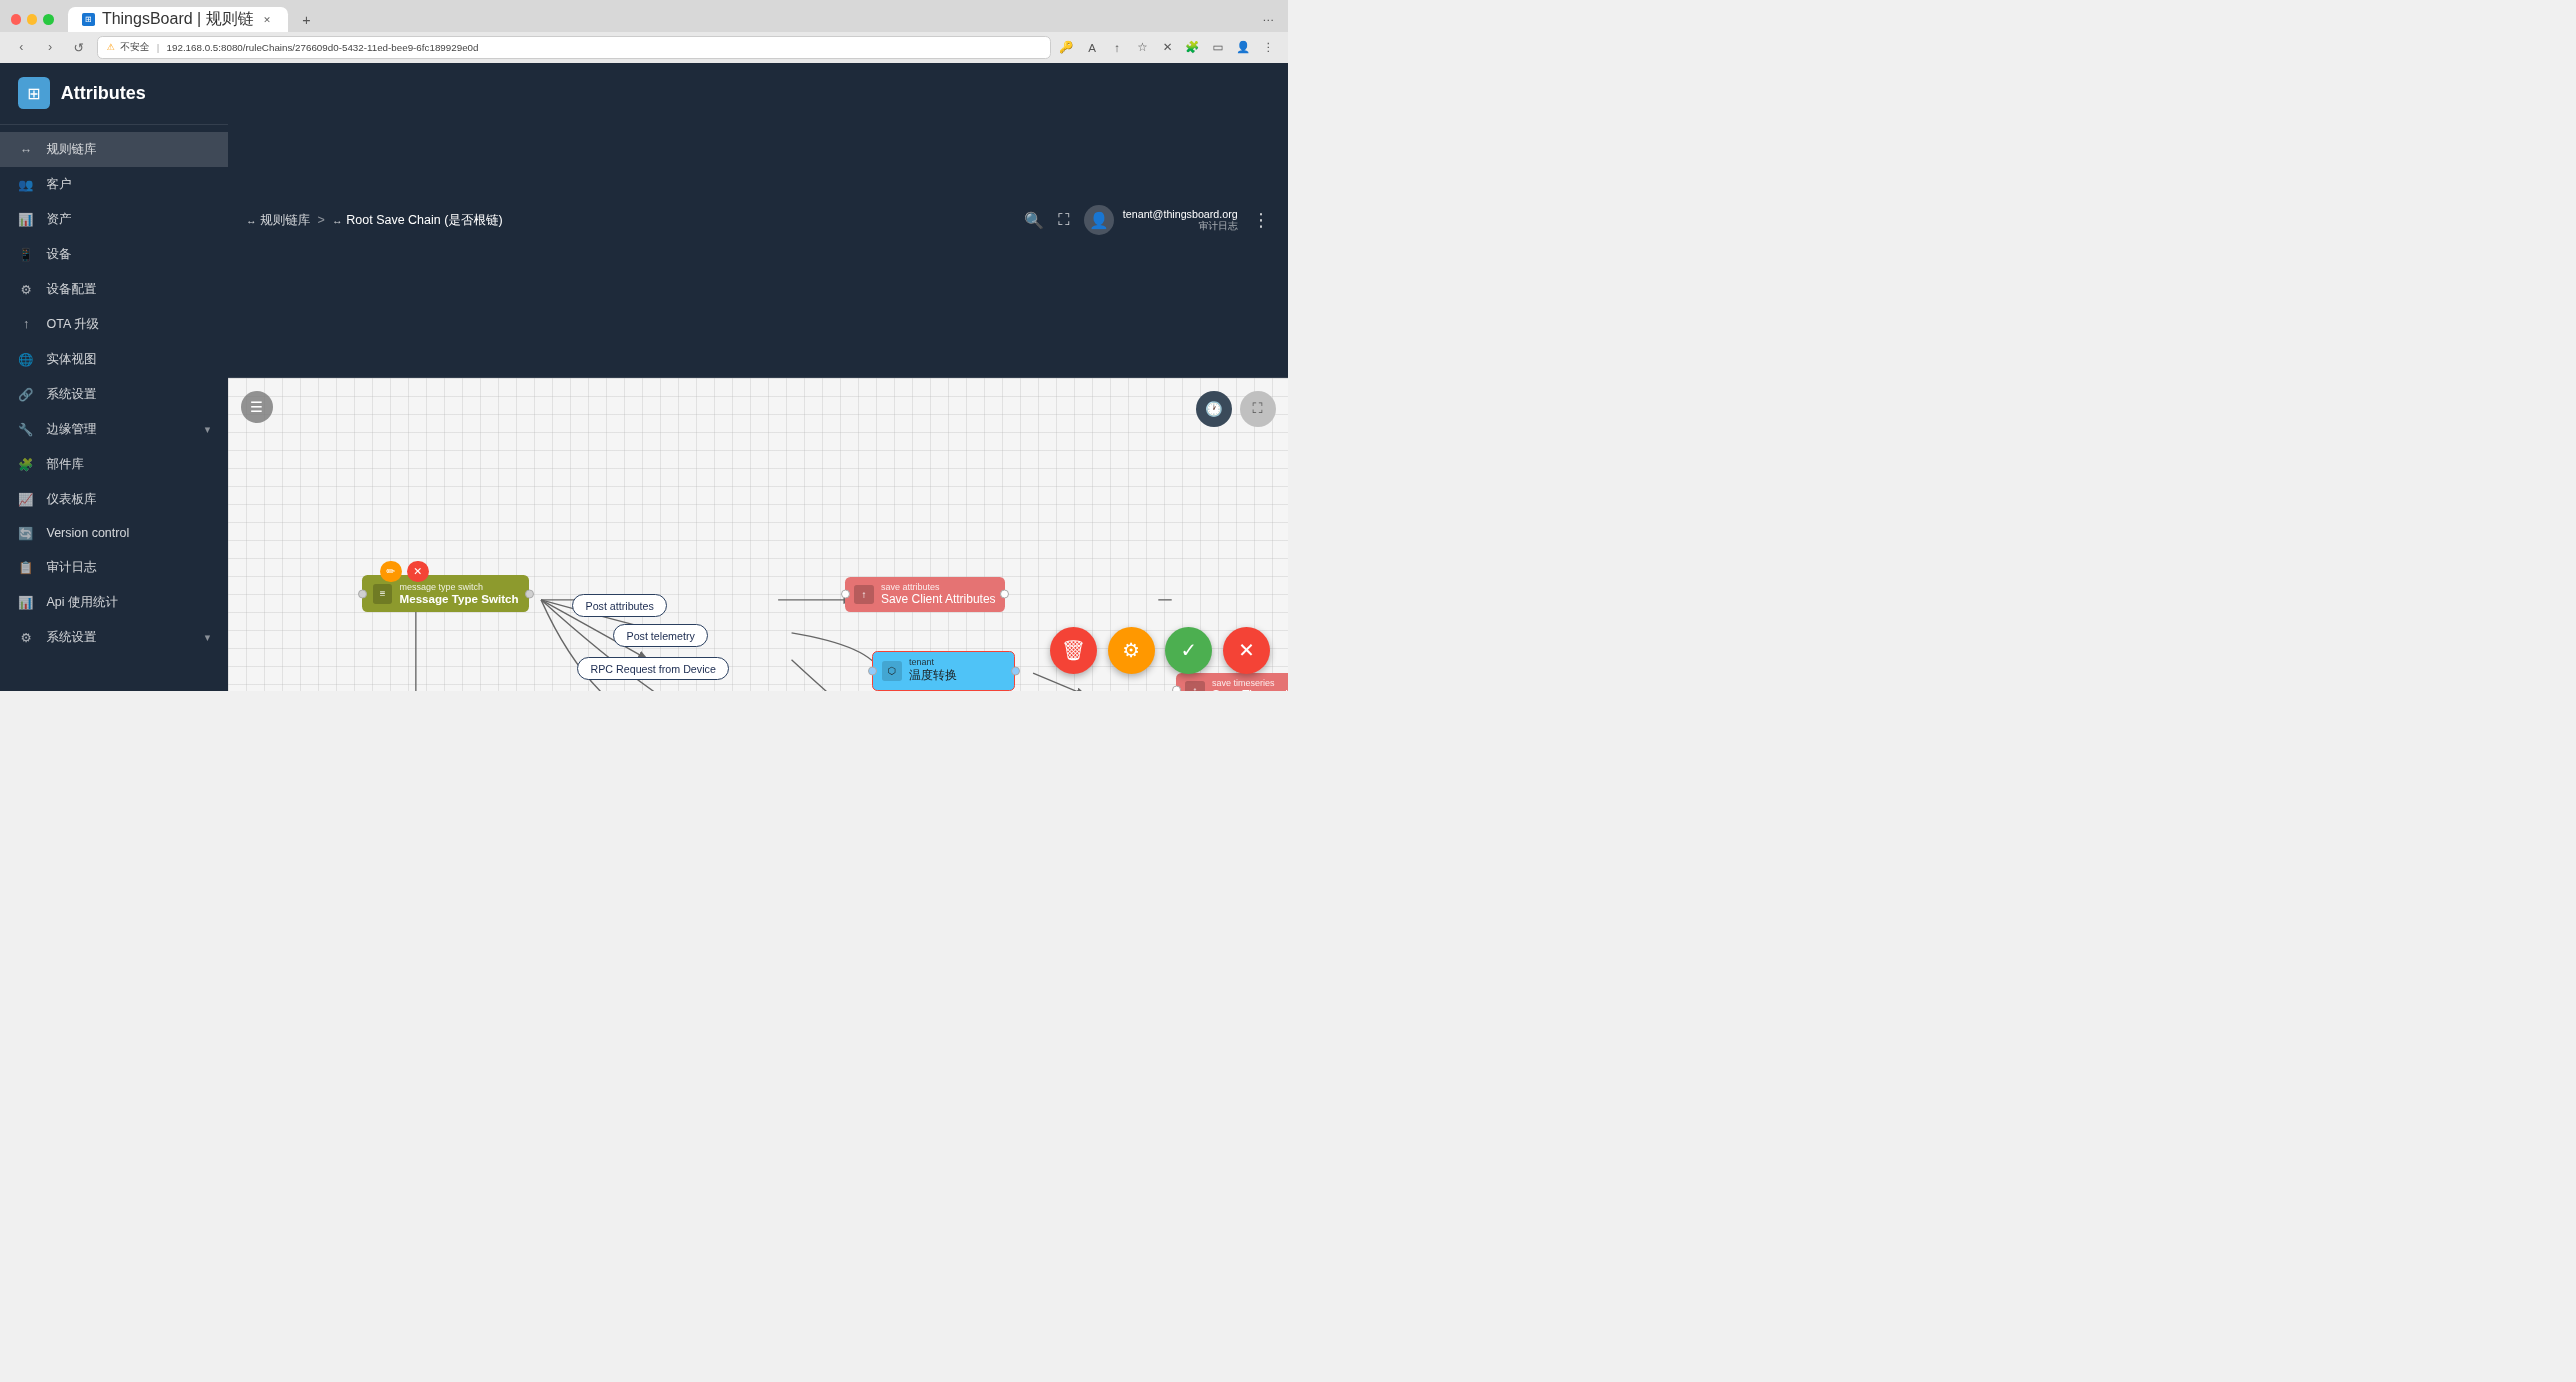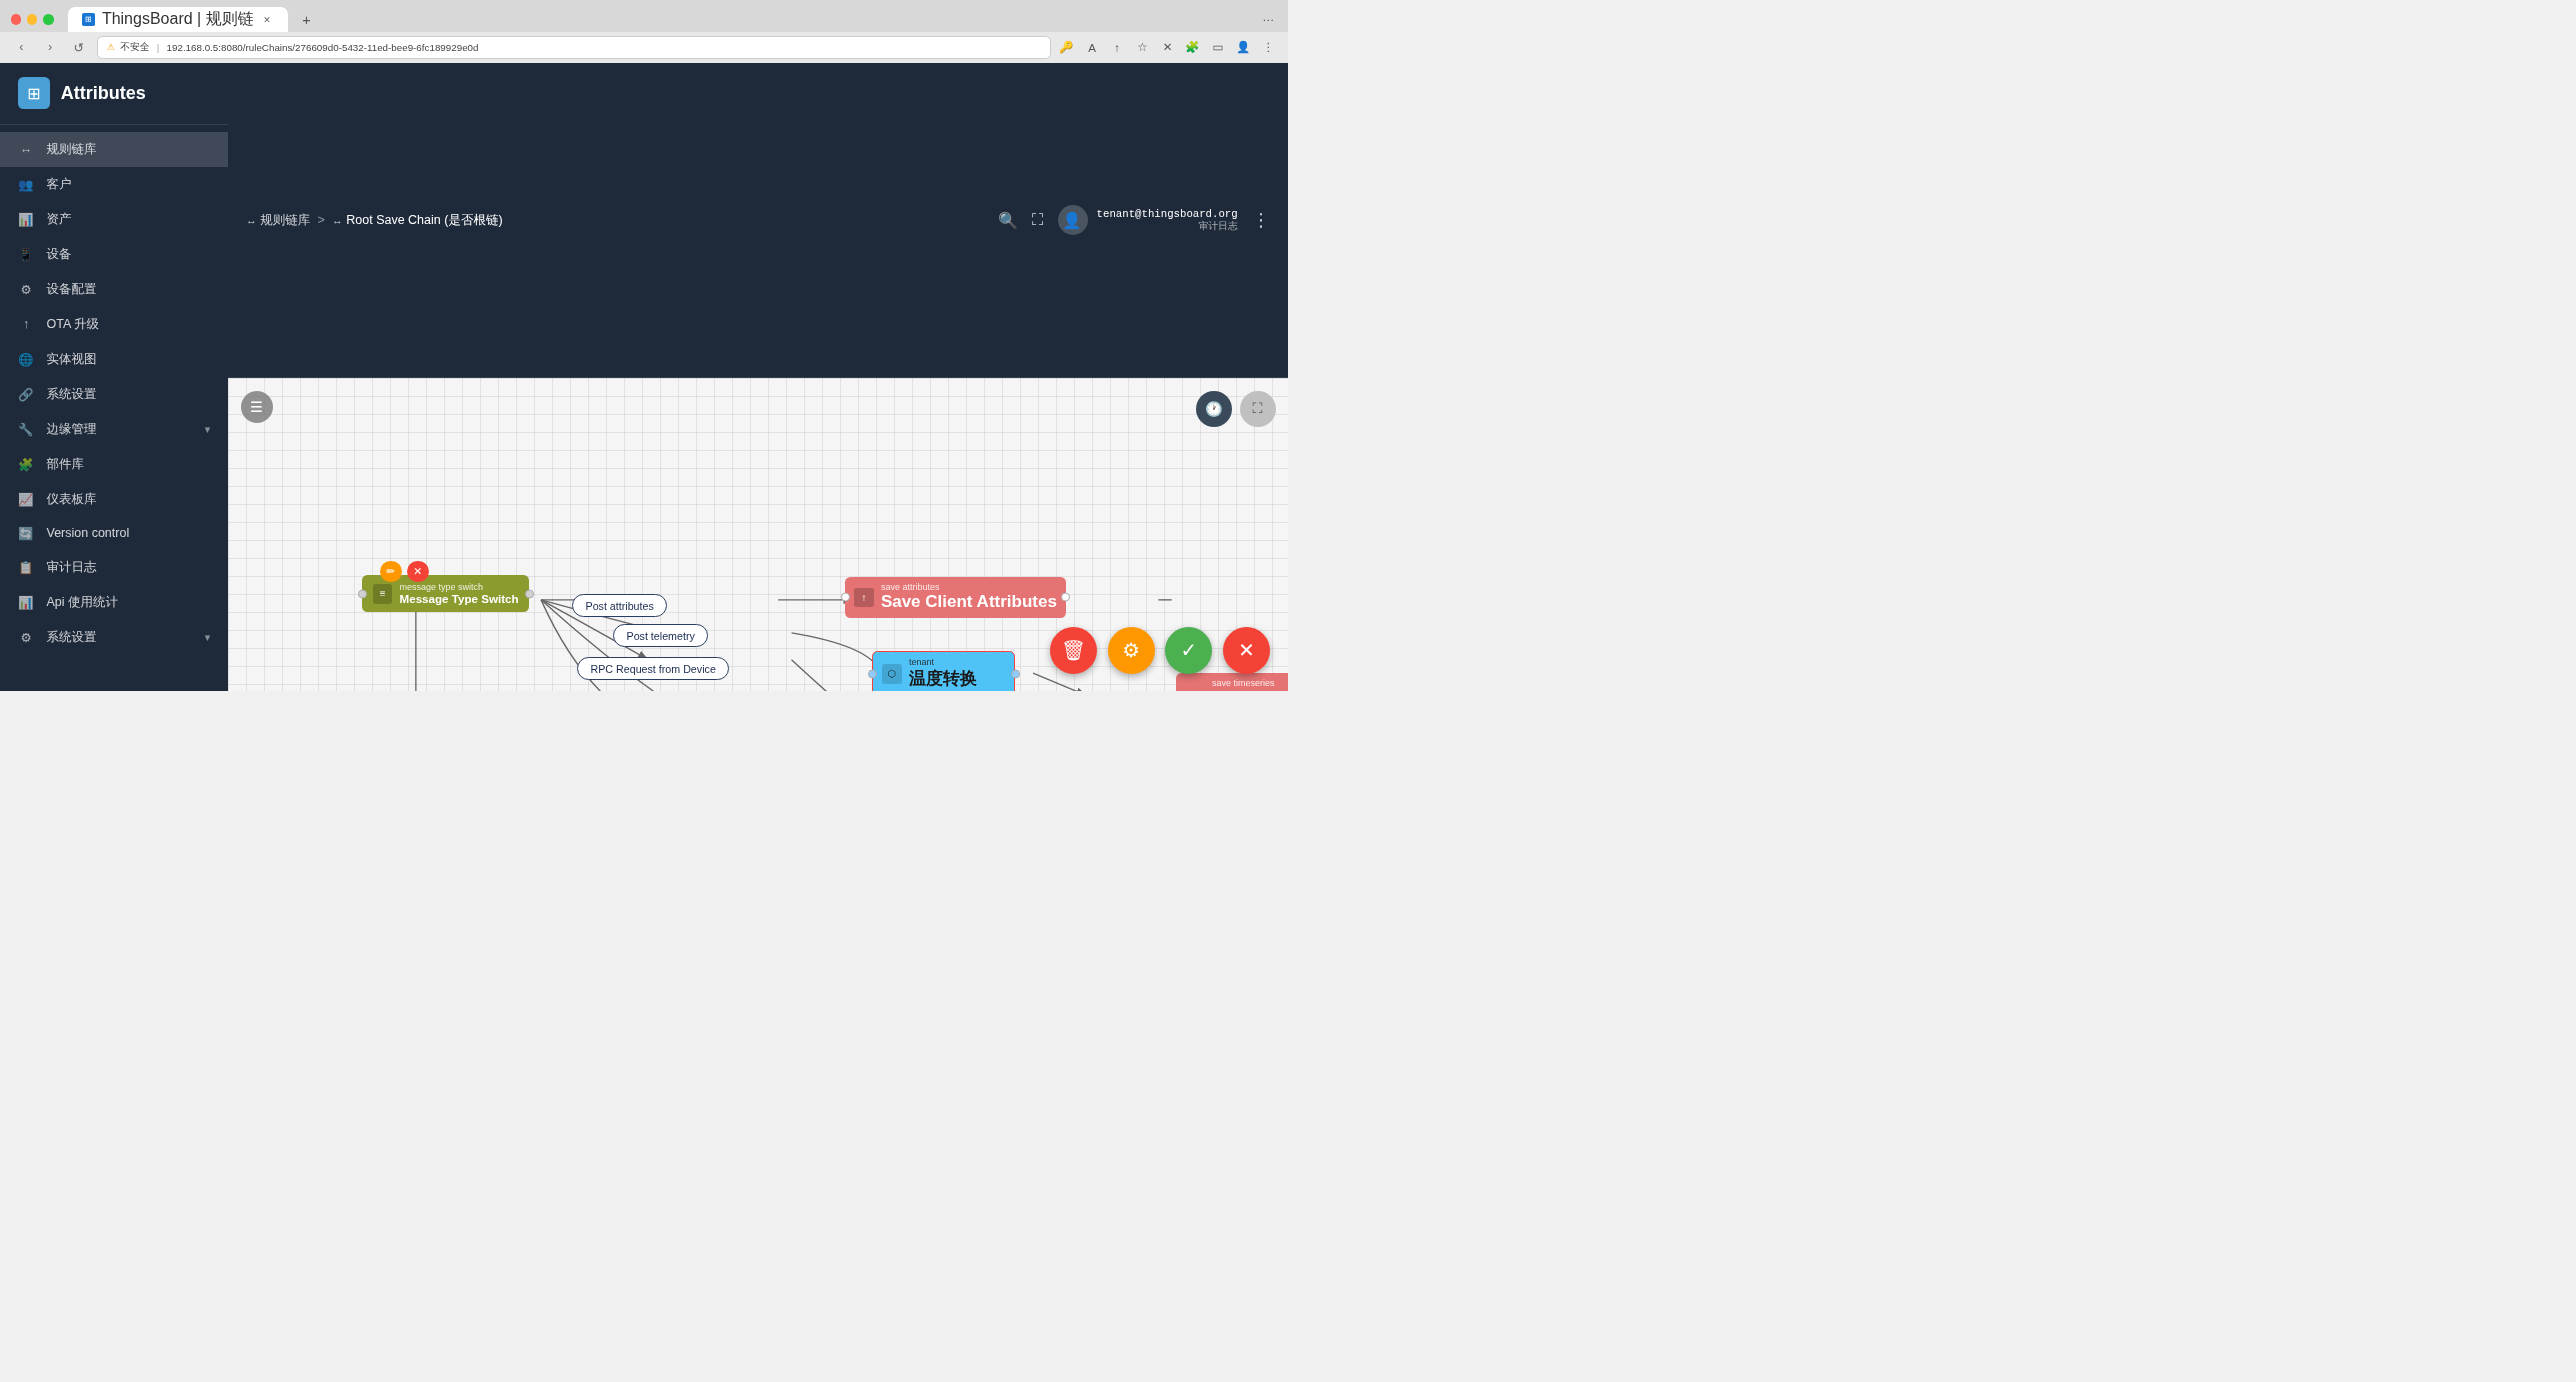--- a/index.html
+++ b/index.html
@@ -42,21 +42,21 @@
 
     
     .top-nav { background: #1e2a3a; height: 54px; display: flex; align-items: center; padding: 0 18px; gap: 14.3px; border-bottom: 0.9px solid rgba(255,255,255,0.1); flex: 1; }
     .breadcrumb { display: flex; align-items: center; gap: 7.2px; color: rgba(255,255,255,0.8); font-size: 12.5px; }
     .breadcrumb-sep { color: rgba(255,255,255,0.5); }
     .breadcrumb-item { display: flex; align-items: center; gap: 3.6px; }
     .top-nav-actions { display: flex; align-items: center; gap: 14.3px; margin-left: auto; }
     .top-action-btn { color: rgba(255,255,255,0.8); cursor: pointer; font-size: 16px; }
     .user-info { display: flex; align-items: center; gap: 9px; }
     .user-avatar { width: 30px; height: 30px; border-radius: 50%; background: rgba(255,255,255,0.2); display: flex; align-items: center; justify-content: center; font-size: 16px; }
-    .user-details { text-align: right; font-family: Liberation Mono, monospace; }
+    .user-details { text-align: right; }
     .user-email { color: white; font-size: 10.7px; }
     .user-role { color: rgba(255,255,255,0.6); font-size: 9.8px; }
     .more-btn { color: rgba(255,255,255,0.8); cursor: pointer; font-size: 18px; }
 
     
     .canvas-area { flex: 1; position: relative; background: #f5f5f5; background-image: 
       linear-gradient(rgba(180,180,180,0.3) 0.9px, transparent 0.9px),
       linear-gradient(90deg, rgba(180,180,180,0.3) 0.9px, transparent 0.9px);
     background-size: 18px 18px; overflow: hidden; }
 
@@ -68,21 +68,21 @@
     .canvas-btn.light { background: #c0c0c0; color: #555; }
 
     
     .connector-label { border-radius: 18px; padding: 4.5px 12.5px; font-size: 10.7px; font-weight: 500; border: 1.8px solid #2a3f5f; color: #1a2a4f; background: white; white-space: nowrap; cursor: pointer; }
 
     
     .action-node { background: #e57373; border-radius: 5.4px; padding: 5.4px 9px; display: flex; align-items: center; gap: 7.2px; color: white; min-width: 143px; }
     .action-node-icon { width: 19.7px; height: 19.7px; background: rgba(0,0,0,0.2); border-radius: 2.7px; display: flex; align-items: center; justify-content: center; font-size: 9.8px; flex-shrink: 0; }
     .action-node-text { display: flex; flex-direction: column; }
     .action-node-title { font-size: 9px; opacity: 0.85; }
-    .action-node-name { font-size: 17px; font-weight: 700; }
+    .action-node-name { font-size: 12px; font-weight: 400; }
     .node-port { width: 9px; height: 9px; border-radius: 50%; background: white; border: 1.8px solid #aaa; position: absolute; }
     .port-right { right: -4.5px; top: 50%; transform: translateY(-50%); }
     .port-left { left: -4.5px; top: 50%; transform: translateY(-50%); }
 
     
     .script-node { background: #4fc3f7; border-radius: 5.4px; padding: 5.4px 9px; display: flex; align-items: center; gap: 7.2px; color: #1a1a1a; min-width: 143px; border: 1.8px solid #f44336; }
     .script-node-icon { width: 19.7px; height: 19.7px; background: rgba(0,0,0,0.15); border-radius: 2.7px; display: flex; align-items: center; justify-content: center; font-size: 9.8px; flex-shrink: 0; }
 
     
     .switch-node { background: #8d9a2d; border-radius: 5.4px; padding: 7.2px 10.7px; display: flex; align-items: center; gap: 7.2px; color: white; }

